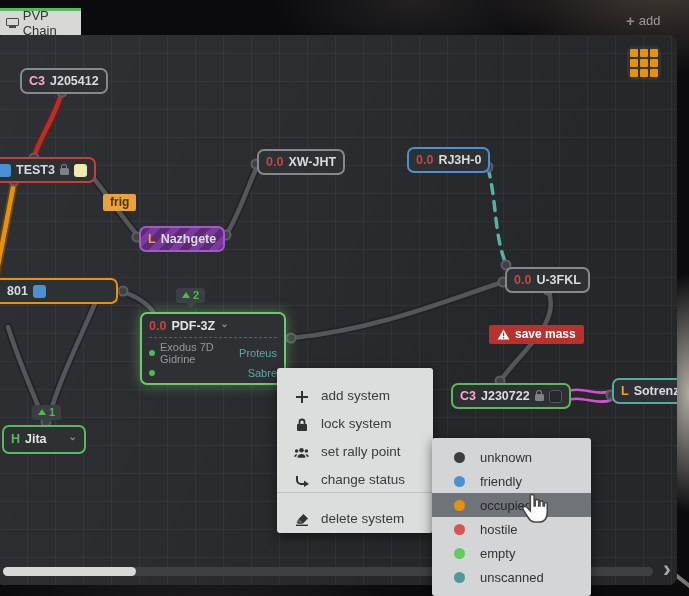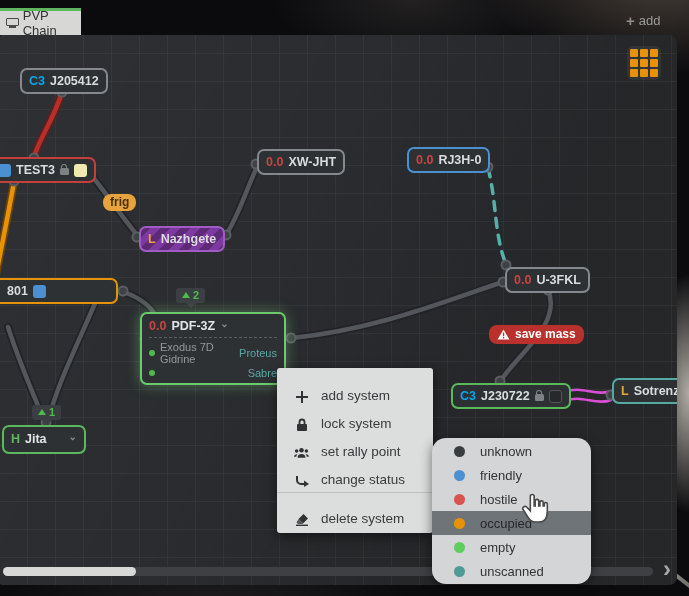--- a/index.html
+++ b/index.html
@@ -49,21 +49,21 @@
     display:grid; grid-template-columns:repeat(3,8px); grid-template-rows:repeat(3,8px);
     gap:2px; place-content:center; cursor:pointer; }
   .grid-btn span { background:#e8920a; border-radius:1px; }
 
   
   .node { position:absolute; height:26px; background:#2e3134;
     border:2px solid #85888c; border-radius:7px;
     display:flex; align-items:center; gap:5px; padding:0 7px;
     font-size:12.5px; font-weight:bold; color:#d9dbdd; white-space:nowrap; cursor:pointer; }
   .sec { color:#c84642; }
-  .cls-o { color:#0ea5e9; }
+  .cls-o { color:#f9a8d4; }
   .cls-g { color:#5cb85c; }
   .cls-y { color:#e8a33d; }
   .b-red    { border-color:#c4403b; }
   .b-blue   { border-color:#4a90d2; }
   .b-orange { border-color:#e8920a; }
   .b-green  { border-color:#5cb85c; }
   .b-teal   { border-color:#55aaa4; }
   .b-purple { border-color:#a05cc4;
     background:repeating-linear-gradient(135deg,#5e2a78 0 7px,#7c3aa0 7px 14px); }
   .sq { width:13px; height:13px; border-radius:3px; flex:none; }
@@ -86,21 +86,21 @@
   .prow .dot { width:6px; height:6px; border-radius:50%; background:#4dbb4d; flex:none; }
   .prow .ship { margin-left:auto; color:#5aa8a8; }
 
   .cbadge { position:absolute; background:#3b3e43; border-radius:3px; padding:1px 6px 2px;
     color:#4dbb4d; font-size:11px; font-weight:bold; display:flex; align-items:center; gap:3px; }
   .cbadge::after { content:""; position:absolute; left:50%; bottom:-5px; margin-left:-5px;
     border:5px solid transparent; border-top-color:#3b3e43; border-bottom:none; }
   .tri-up { width:0; height:0; border-left:4px solid transparent; border-right:4px solid transparent;
     border-bottom:6px solid #4dbb4d; }
 
-  .tag { position:absolute; border-radius:8px; font-weight:bold; }
+  .tag { position:absolute; border-radius:2px; font-weight:bold; }
   .tag-frig { background:#e8a33d; color:#4a3206; font-size:12px; padding:1px 7px 2px; }
   .tag-mass { background:#b8312c; color:#fff; font-size:12px; padding:2px 8px 3px;
     display:flex; align-items:center; gap:5px; }
 
   
   .hscroll { position:absolute; left:3px; bottom:9px; width:650px; height:9px;
     background:#3e4043; border-radius:5px; }
   .hthumb { position:absolute; left:0; top:0; width:133px; height:9px;
     background:#d8d8d6; border-radius:5px; cursor:grab; }
   .next-chev { position:absolute; right:6px; bottom:4px; color:#a8a8a8; font-size:24px;
@@ -108,22 +108,22 @@
 
   
   .menu { position:absolute; left:277px; top:368px; width:156px;
     background:#dcdddd; border-radius:3px; box-shadow:0 3px 12px rgba(0,0,0,.5);
     padding:7px 0; font-size:13.5px; color:#3a3b3c; }
   .mi { height:28px; display:flex; align-items:flex-end; gap:12px; padding:0 12px 0 17px; cursor:pointer; }
   .mi .ic { width:15px; display:flex; justify-content:center; flex:none; }
   .msep { height:1px; background:#bfc0c1; margin:5px 0; }
 
   .submenu { position:absolute; left:432px; top:438px; width:159px;
-    background:#d4d5d6; border-radius:14px; box-shadow:0 3px 12px rgba(0,0,0,.5);
-    padding:1px 0; font-size:13px; color:#333; }
+    background:#d4d5d6; border-radius:3px; box-shadow:0 3px 12px rgba(0,0,0,.5);
+    padding:7px 0; font-size:13px; color:#333; }
   .si { height:24px; display:flex; align-items:center; gap:15px; padding:0 0 0 22px; cursor:pointer; }
   .si .sdot { width:11px; height:11px; border-radius:50%; flex:none; }
   .si.hl { background:#6f7478; color:#26272a; }
 
   .cursor { position:absolute; left:519px; top:493px; pointer-events:none; }
 </style>
 </head>
 <body>
 
 <div class="space-bg"></div>
@@ -365,27 +365,27 @@
 
 <div class="submenu">
   <div class="si">
     <span class="sdot" style="background-color: rgb(58, 61, 64);"></span>
     <span>unknown</span>
   </div>
   <div class="si">
     <span class="sdot" style="background-color: rgb(74, 144, 210);"></span>
     <span>friendly</span>
   </div>
-  <div class="si">
-    <span class="sdot" style="background-color: rgb(217, 83, 79);"></span>
-    <span>hostile</span>
-  </div>
   <div class="si hl">
     <span class="sdot" style="background-color: rgb(232, 146, 10);"></span>
     <span>occupied</span>
+  </div>
+  <div class="si">
+    <span class="sdot" style="background-color: rgb(217, 83, 79);"></span>
+    <span>hostile</span>
   </div>
   <div class="si">
     <span class="sdot" style="background-color: rgb(94, 207, 94);"></span>
     <span>empty</span>
   </div>
   <div class="si">
     <span class="sdot" style="background-color: rgb(79, 154, 150);"></span>
     <span>unscanned</span>
   </div>
 </div>

